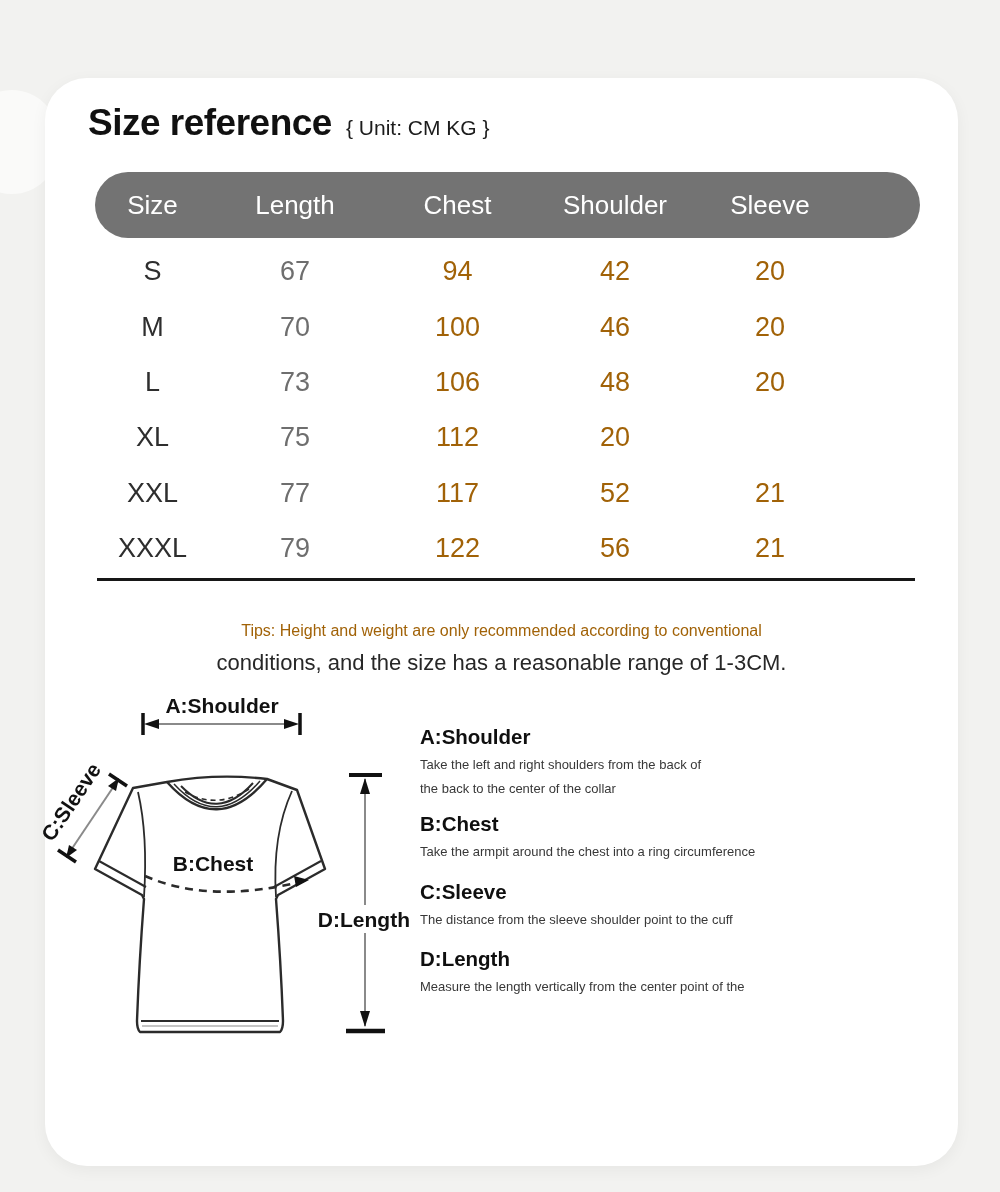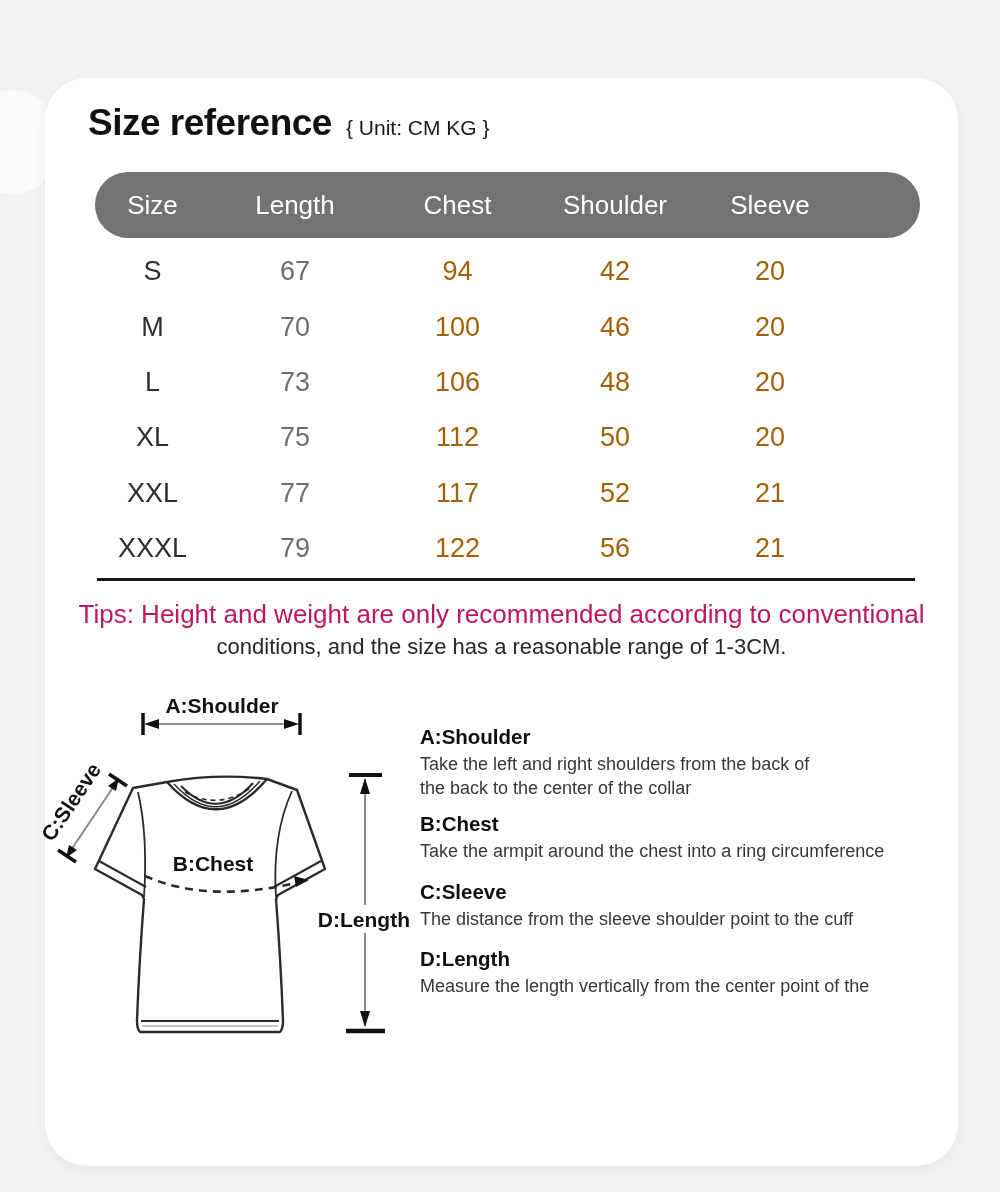--- a/index.html
+++ b/index.html
@@ -127,21 +127,21 @@
   .legend-item.item-d { top: 868px; }
   .legend-title {
     font-size: 20.5px;
     font-weight: 700;
     color: #0f0f0f;
     line-height: 25px;
     margin-bottom: 4px;
   }
   .legend-line {
     display: block;
-    font-size: 18px;
+    font-size: 13px;
     color: #383838;
     line-height: 23.5px;
   }
 </style>
 </head>
 <body>
 
 <div class="stage">
   <div class="bg-blob"></div>
 
@@ -180,21 +180,20 @@
           <div class="cell c-size">L</div>
           <div class="cell c-length">73</div>
           <div class="cell c-chest">106</div>
           <div class="cell c-shoulder">48</div>
           <div class="cell c-sleeve">20</div>
         </div>
         <div class="t-row">
           <div class="cell c-size">XL</div>
           <div class="cell c-length">75</div>
           <div class="cell c-chest">112</div>
-          <div class="cell c-shoulder">50</div>
           <div class="cell c-sleeve">20</div>
         </div>
         <div class="t-row">
           <div class="cell c-size">XXL</div>
           <div class="cell c-length">77</div>
           <div class="cell c-chest">117</div>
           <div class="cell c-shoulder">52</div>
           <div class="cell c-sleeve">21</div>
         </div>
         <div class="t-row">
@@ -203,21 +202,21 @@
           <div class="cell c-chest">122</div>
           <div class="cell c-shoulder">56</div>
           <div class="cell c-sleeve">21</div>
         </div>
       </div>
     </div>
 
     <div class="divider"></div>
 
     <div class="tips">
-      <span class="legend-line" style="font-size:26px;color:#be185d;line-height:31.5px;">Tips: Height and weight are only recommended according to conventional</span>
+      <span class="legend-line" style="font-size:16px;color:#a16207;line-height:31.5px;margin-top:16px;">Tips: Height and weight are only recommended according to conventional</span>
       <span class="legend-line" style="font-size:22px;color:#272727;line-height:31.5px;">conditions, and the size has a reasonable range of 1-3CM.</span>
     </div>
 
     <svg class="diagram-svg" width="380" height="360" viewBox="0 0 380 360" xmlns="http://www.w3.org/2000/svg">
 
       <g>
         <path d="M 95,103 L 129,97 Q 179,88 229,94 L 259,105 L 287,184 L 240,210 L 238,214
                  Q 243,280 245,336 Q 245,344 242,347 L 102,347 Q 99,344 99,336 Q 101,280 106,214
                  L 104,210 L 57,184 Z" fill="#ffffff" stroke="#2b2b2b" stroke-width="2.4" stroke-linejoin="round"></path>
 

